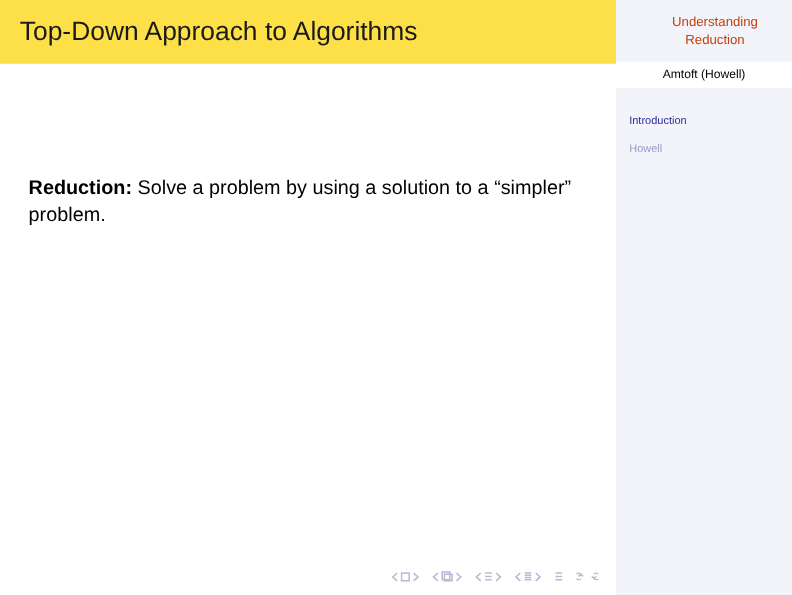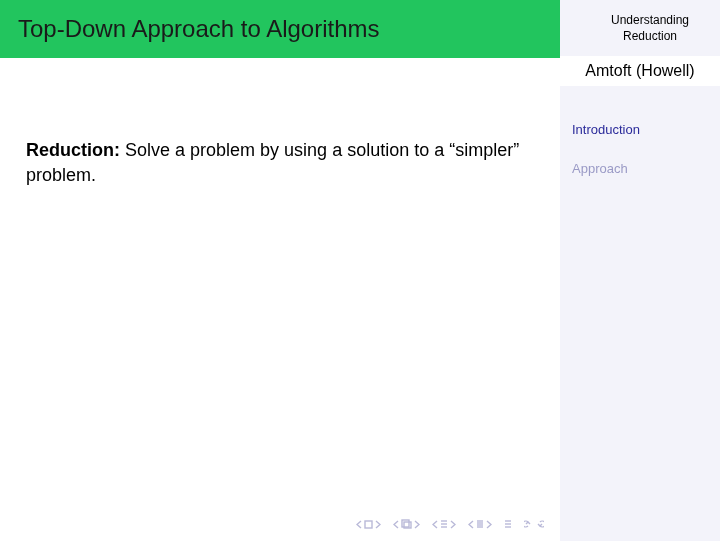--- a/index.html
+++ b/index.html
@@ -18,40 +18,40 @@
     height: 541px;
     box-sizing: border-box;
     background: #ffffff;
   }
   .header {
     position: absolute;
     left: 0;
     top: 0;
     width: 560px;
     height: 58px;
-    background: #22c55e;
+    background: #fde047;
     display: flex;
     align-items: center;
     padding-left: 18px;
     box-sizing: border-box;
   }
   .header h1 {
     font-weight: 400;
     font-size: 24px;
     color: #1a1a1a;
     margin: 0;
   }
   .body {
     position: absolute;
     left: 0;
     top: 58px;
     width: 560px;
     bottom: 0;
     box-sizing: border-box;
-    padding: 80px 26px 0 26px;
+    padding: 100px 26px 0 26px;
   }
   .body p {
     font-size: 18px;
     line-height: 1.4;
     margin: 0;
     color: #000;
   }
   .body .term {
     font-weight: 700;
   }
@@ -59,41 +59,40 @@
     position: absolute;
     right: 0;
     top: 0;
     width: 160px;
     height: 541px;
     background: #f3f3fa;
     box-sizing: border-box;
     padding-top: 12px;
   }
   .sb-title {
-    color: #000000;
+    color: #c2410c;
     font-size: 12px;
     text-align: center;
     line-height: 1.35;
     padding: 0 6px 12px 6px;
     margin-left: 20px;
   }
   .sb-author {
     background: #ffffff;
     color: #000;
-    font-size: 16px;
+    font-size: 11px;
     text-align: center;
     padding: 6px 4px;
-    margin-bottom: 30px;
+    margin-bottom: 18px;
   }
   .sb-item {
-    font-size: 13px;
+    font-size: 10px;
     color: #9a9ac6;
     padding: 6px 12px;
     line-height: 1.3;
-    margin-top: 10px;
   }
   .sb-item.active {
     color: #2a2a9a;
   }
   .navbar {
     position: absolute;
     left: 0;
     bottom: 8px;
     width: 560px;
     height: 18px;
@@ -136,21 +135,21 @@
   <div class="sidebar">
     <div class="sb-title">
       <span>Understanding</span><br>
       <span>Reduction</span>
     </div>
     <div class="sb-author">Amtoft (Howell)</div>
     <div class="sb-item active">
       <span>Introduction</span>
     </div>
     <div class="sb-item">
-      <span>Approach</span>
+      <span>Howell</span>
     </div>
   </div>
 
   <div class="navbar">
     <span class="grp">
       <svg width="6" height="9">
           <polyline class="chev" points="5,1 1,4.5 5,8"></polyline>
         </svg>
       <svg width="9" height="9">
           <rect class="chev" x="1" y="1" width="7" height="7"></rect>

